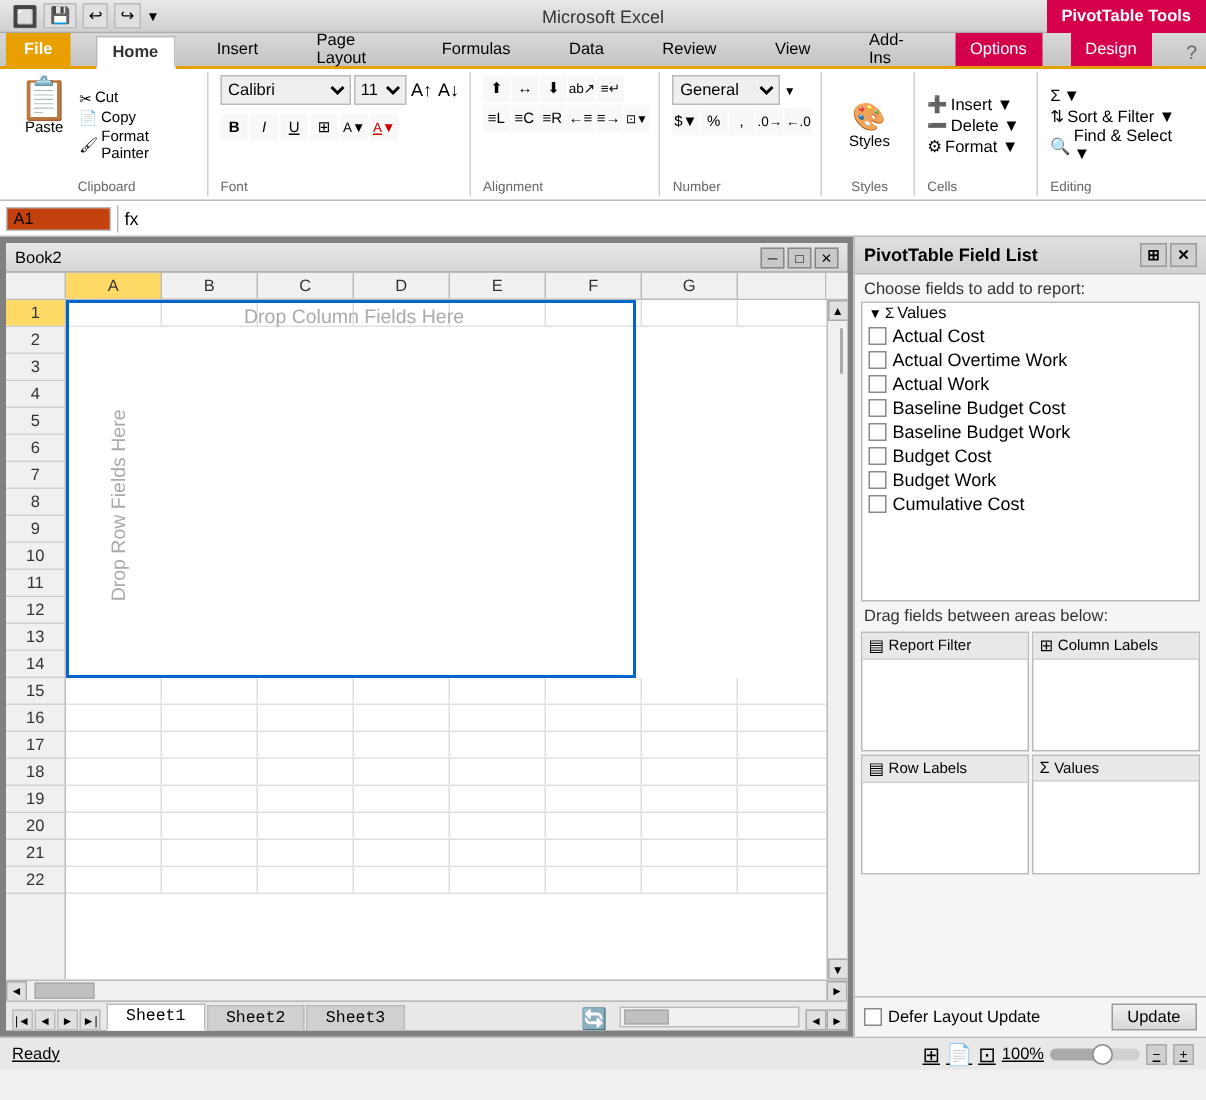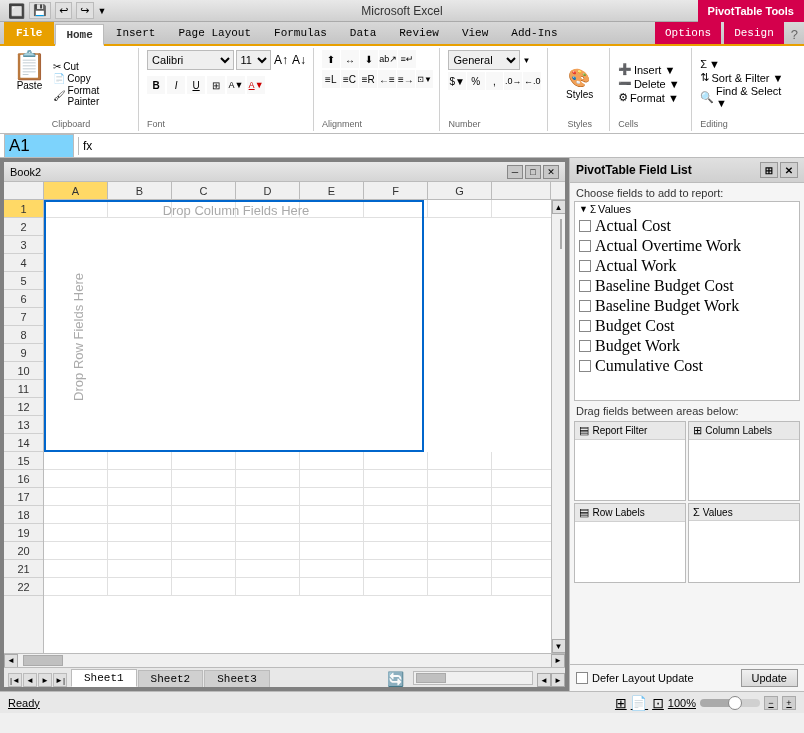--- a/index.html
+++ b/index.html
@@ -45,22 +45,21 @@
       border-bottom: 2px solid #e8a000;
     }
     .ribbon-tab {
       padding: 3px 10px 3px;
       font-size: 11px;
       cursor: pointer;
       height: 22px;
       display: flex;
       align-items: center;
       border: 1px solid transparent;
-      margin-right: 1px;
-      font-family: Liberation Mono, monospace;
+      margin-right: 17px;
     }
     .ribbon-tab.active {
       background: white;
       border: 1px solid #bbb;
       border-bottom: 2px solid white;
       margin-bottom: -2px;
       color: #333;
       font-weight: bold;
     }
     .ribbon-tab.file {
@@ -114,24 +113,24 @@
       background: white;
       height: 24px;
       display: flex;
       align-items: center;
       border-bottom: 1px solid #bbb;
       padding: 0 4px;
       gap: 4px;
     }
     .cell-ref {
       width: 70px;
-      font-size: 17px;
+      font-size: 11px;
       border: 1px solid #bbb;
       padding: 1px 4px;
-      background: #7dd3fc;
+      background: #c2410c;
     }
     .formula-divider { width: 1px; height: 18px; background: #bbb; }
     .formula-input {
       flex: 1;
       font-size: 11px;
       border: none;
       outline: none;
     }
     .sheet-titlebar {
       background: linear-gradient(to bottom, #e8e8e8, #d5d5d5);
@@ -349,23 +348,22 @@
       border: 1px solid #bbb;
       margin: 0 4px;
       overflow-y: auto;
       max-height: 200px;
     }
     .pivot-field-item {
       display: flex;
       align-items: center;
       gap: 4px;
       padding: 1px 4px;
-      font-size: 16px;
+      font-size: 12px;
       cursor: pointer;
-      font-family: Liberation Serif, serif;
     }
     .pivot-field-checkbox {
       width: 12px; height: 12px;
       border: 1px solid #888;
       background: white;
       display: inline-block;
     }
     .pivot-section-header {
       display: flex;
       align-items: center;

